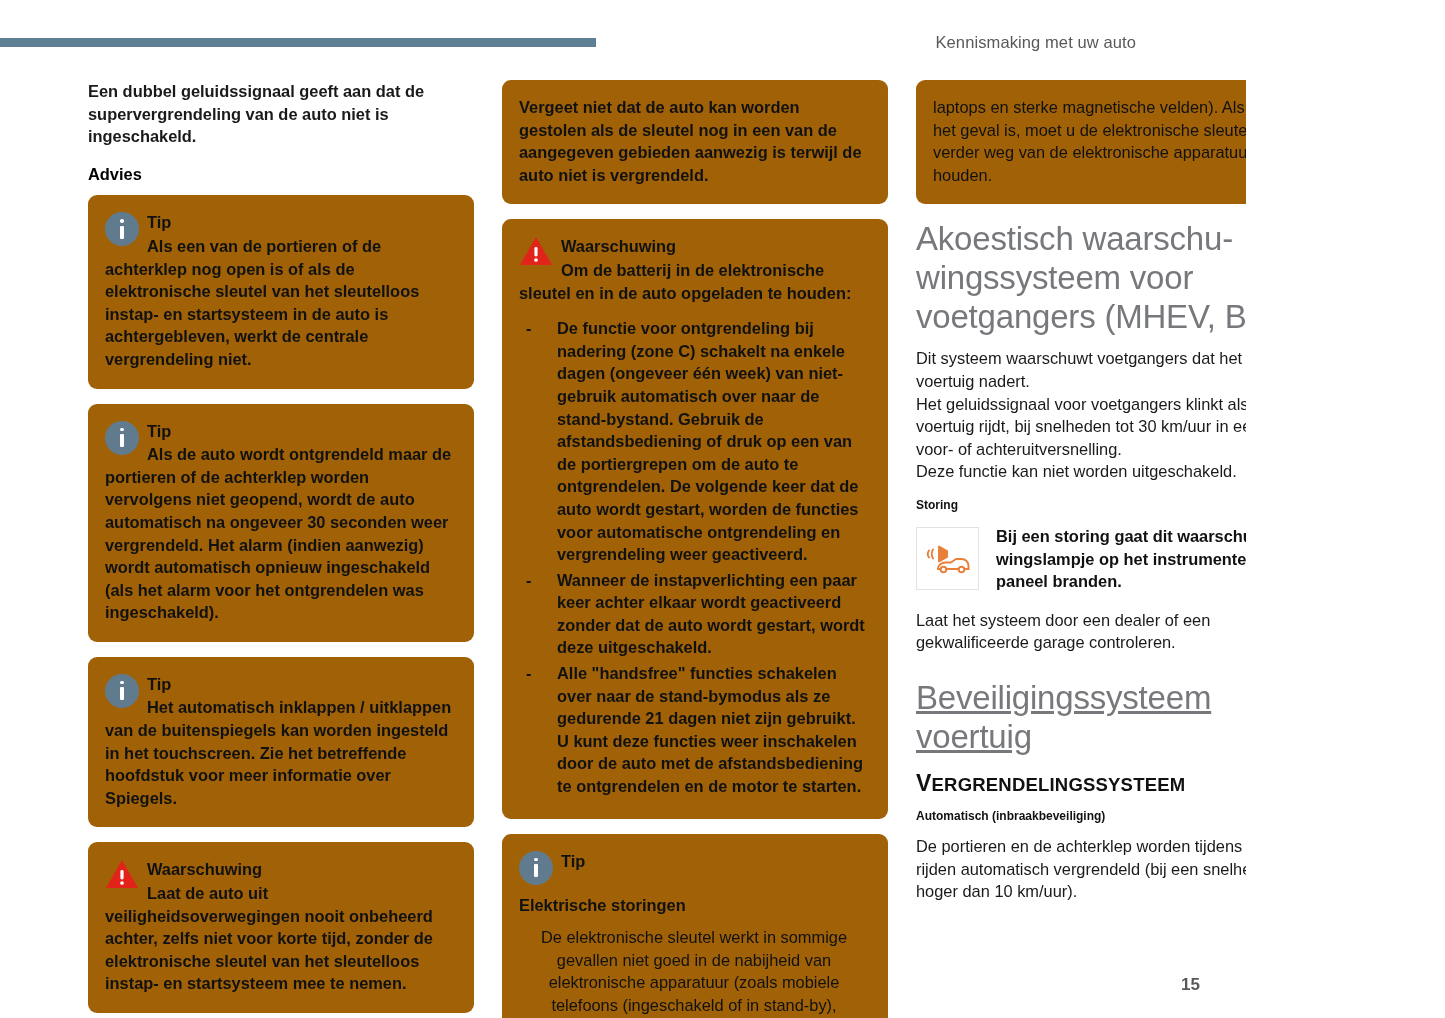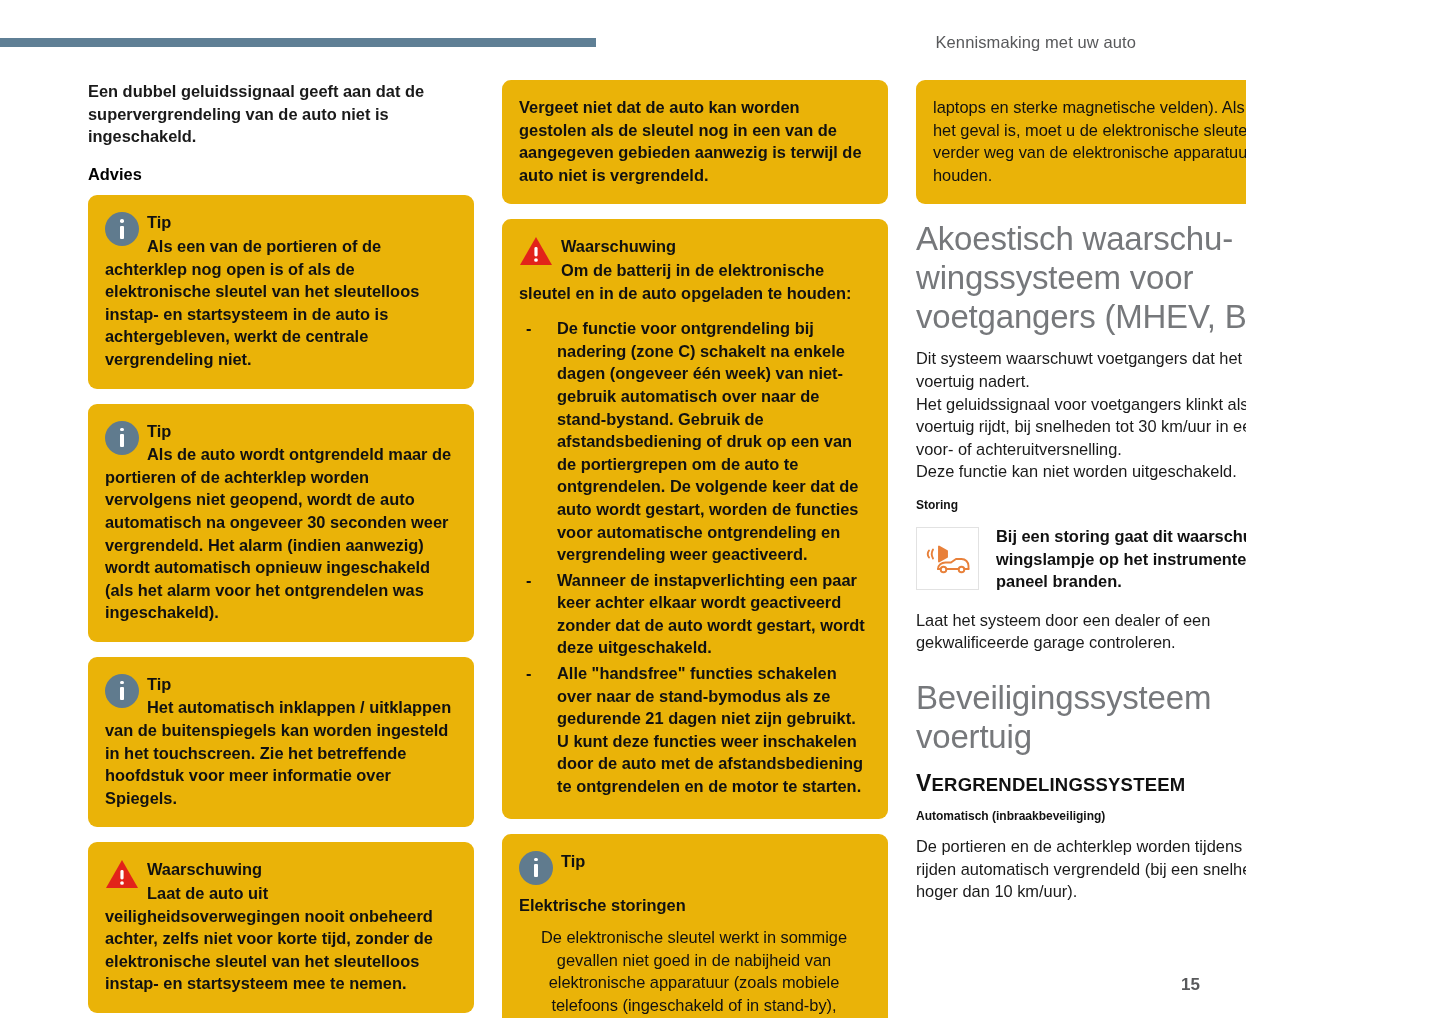--- a/index.html
+++ b/index.html
@@ -82,21 +82,21 @@
   .subhead {
     font-size: 16.4px;
     line-height: 22.6px;
     font-weight: bold;
     color: #000;
     margin-bottom: 10px;
   }
 
   
   .box {
-    background: #eab308;
+    background: #a16207;
     border-radius: 9px;
     padding: 16px 19px 18px 17px;
   }
   .box.clipped-bottom {
     border-bottom-left-radius: 0;
     border-bottom-right-radius: 0;
   }
   .box-text {
     font-size: 16.4px;
     line-height: 22.6px;
@@ -341,21 +341,21 @@
               <circle cx="19.5" cy="29.5" r="2.8"></circle>
               <circle cx="37.5" cy="29.5" r="2.8"></circle>
             </g>
           </svg>
         </div>
         <div class="telltale-text">Bij een storing gaat dit waarschu-wingslampje op het instrumenten-paneel branden.</div>
       </div>
 
       <div class="body-plain">Laat het systeem door een dealer of een gekwalificeerde garage controleren.</div>
 
-      <h1 class="section" style="margin-top:24px;">Beveiligingssysteem voertuig</h1>
+      <h1 class="section" style="margin-top:24px;text-decoration:underline;">Beveiligingssysteem voertuig</h1>
 
       <h2 class="smallcaps"><span class="first">V</span><span>ERGRENDELINGSSYSTEEM</span></h2>
 
       <h3 class="bold-sub">Automatisch (inbraakbeveiliging)</h3>
 
       <div class="body-plain">De portieren en de achterklep worden tijdens het rijden automatisch vergrendeld (bij een snelheid hoger dan 10 km/uur).</div>
 
     </div>
 
   </div>

